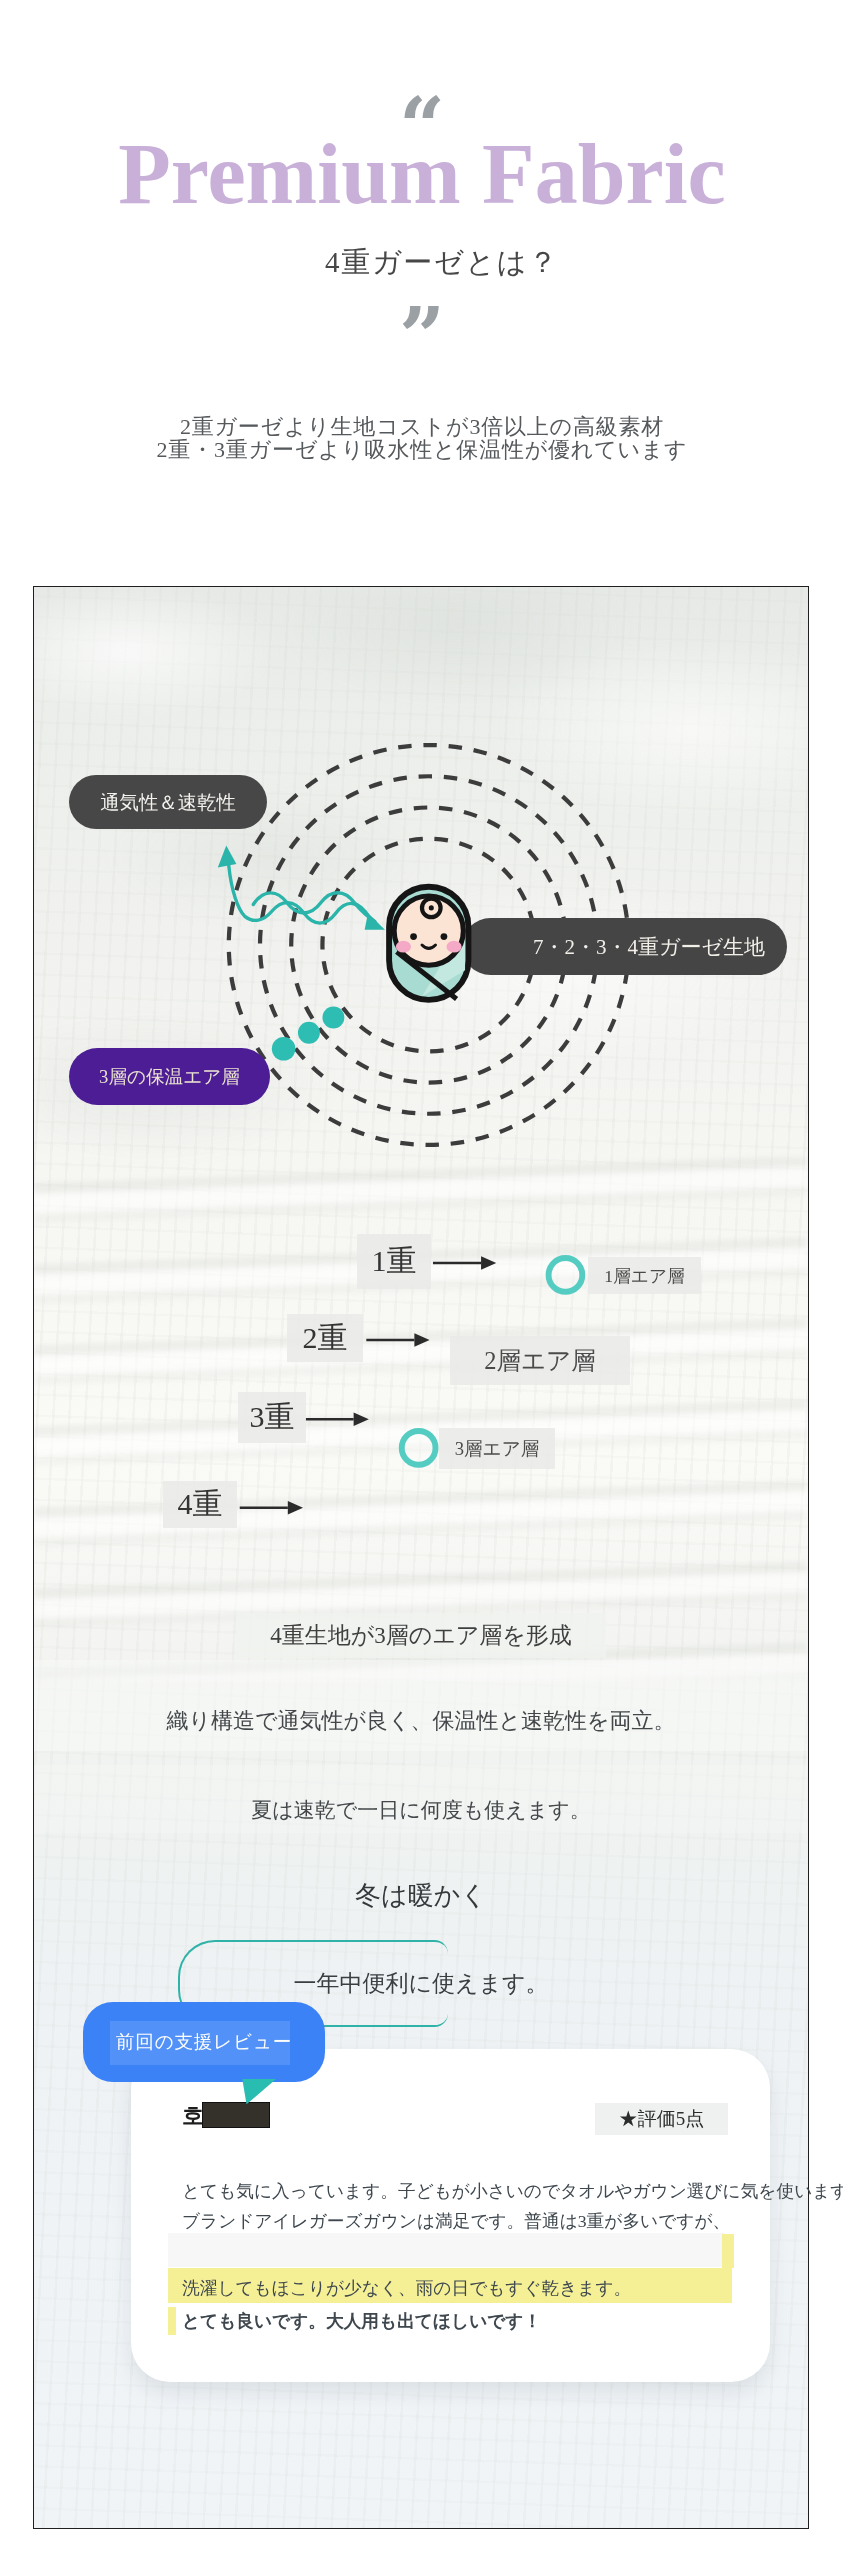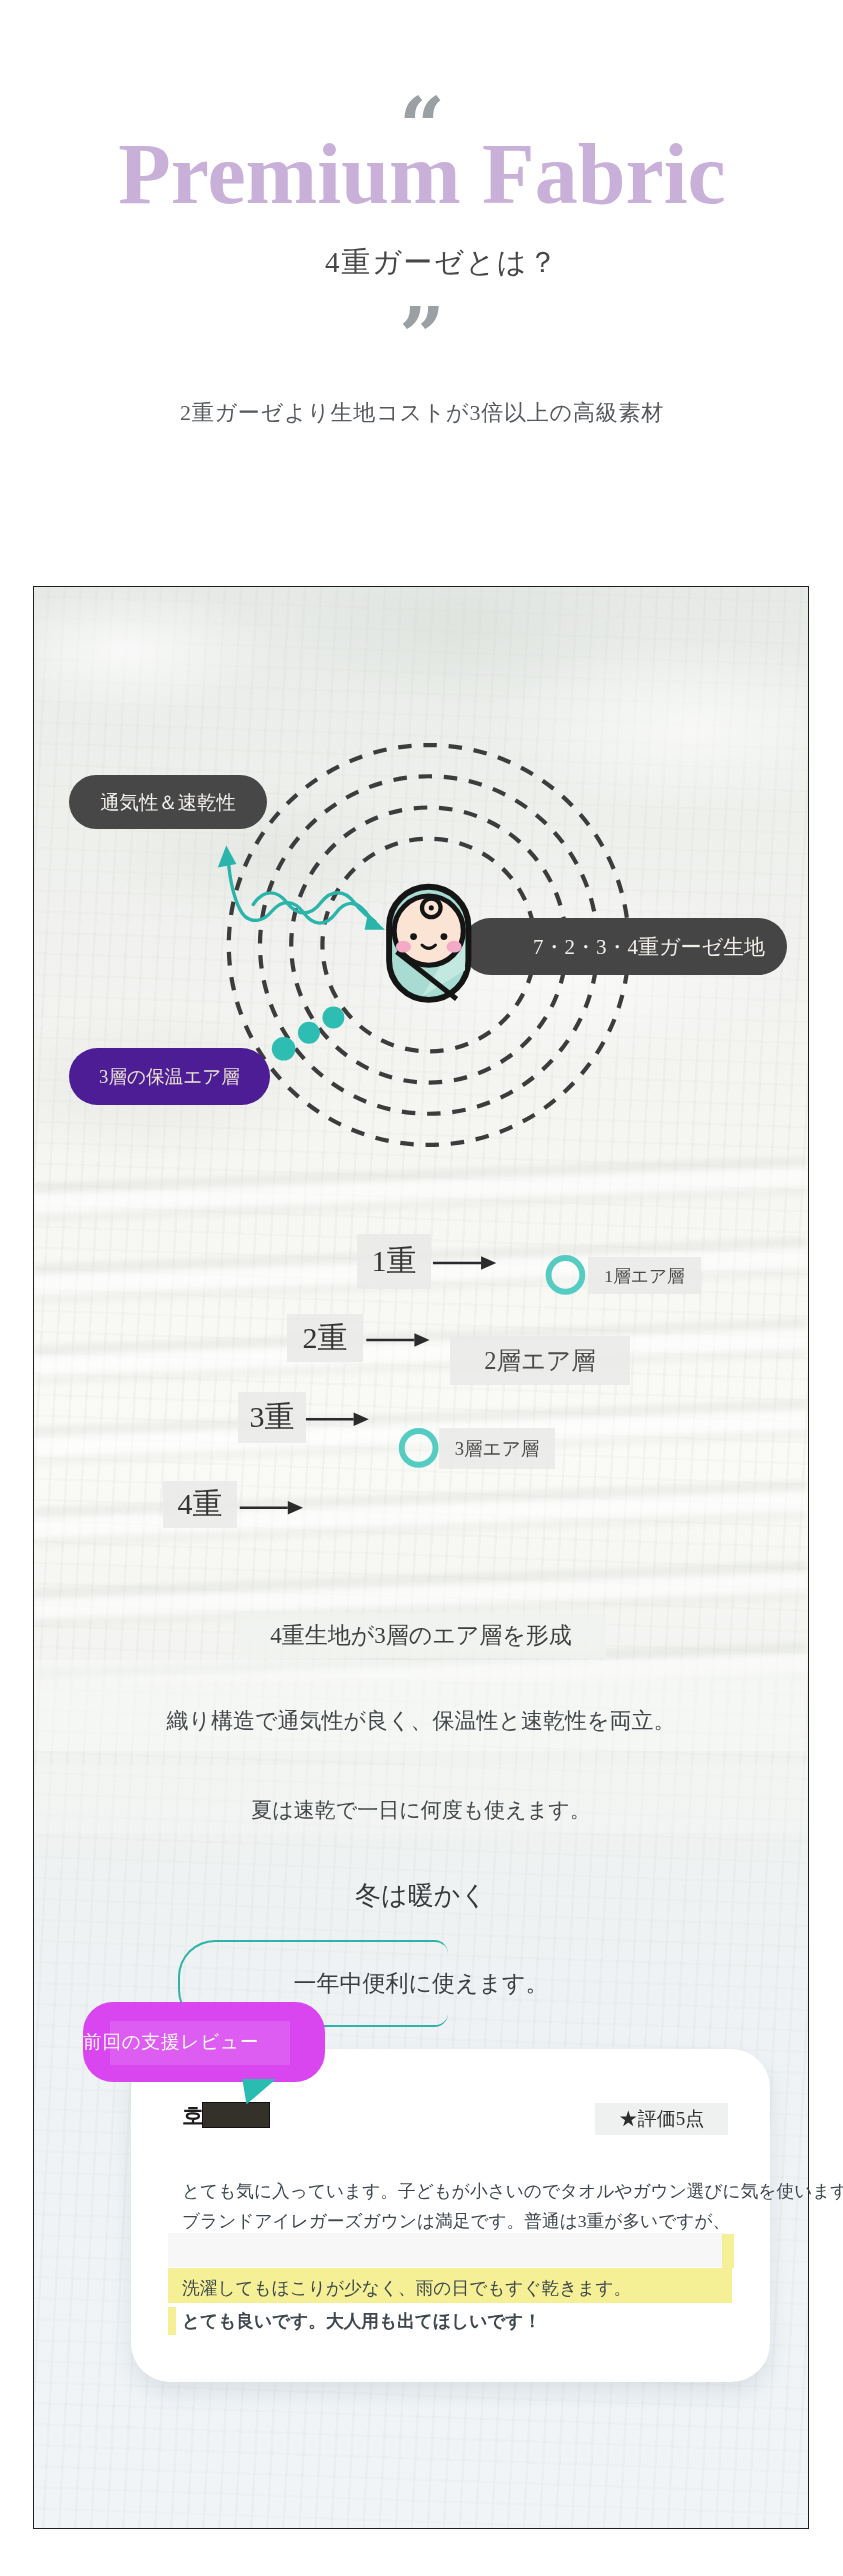--- a/index.html
+++ b/index.html
@@ -43,22 +43,22 @@
   
   .lbox{display:flex;align-items:center;justify-content:center;background:rgba(233,235,232,.88);color:#333;z-index:3;}
   .lnum{font-size:30px;color:#343434;}
   .lann{font-size:17.7px;color:#4a4a4a;}
   
   .feat{left:33px;width:776px;text-align:center;z-index:3;color:#43474a;}
   .t1span{display:inline-block;background:rgba(240,242,239,.8);padding:6.8px 34px;}
   .tealbox{left:178px;top:1940px;width:268px;height:83px;border:2.5px solid #2fb3a8;border-right:none;
     border-radius:37px 13.5px 13.5px 37px;z-index:2;background:transparent;}
   
-  .bubble{left:83px;top:2002px;width:242px;height:80px;border-radius:30px;background:#d946ef;z-index:5;
-    display:flex;align-items:center;justify-content:flex-start;color:#fdfdfb;font-size:18.6px;letter-spacing:0.8px;}
+  .bubble{left:83px;top:2002px;width:242px;height:80px;border-radius:30px;background:#3b82f6;z-index:5;
+    display:flex;align-items:center;justify-content:center;color:#fdfdfb;font-size:18.6px;letter-spacing:0.8px;}
   .bubble-inner{position:absolute;left:27px;top:18.6px;width:180px;height:44px;background:rgba(255,255,255,.12);}
   .rcard{left:131px;top:2049px;width:639px;height:333px;border-radius:39px;background:#ffffff;
     box-shadow:0 10px 20px rgba(140,150,160,.20);z-index:3;}
   .rname{left:182px;top:2101px;font-size:22px;font-weight:bold;color:#1d1d1d;z-index:4;}
   .redact{left:202px;top:2102px;width:68px;height:26px;background:#33312a;border:1.7px solid #111;box-sizing:border-box;z-index:4;}
   .rating{left:595px;top:2103px;width:133px;height:32px;background:rgba(236,238,238,.85);z-index:4;
     display:flex;align-items:center;justify-content:center;font-size:19px;color:#2c2c2c;}
   .rline{left:182px;font-size:17.7px;color:#3e474e;white-space:nowrap;z-index:5;}
   .l3band{left:168px;top:2233px;width:557px;height:34px;background:rgba(242,244,242,.7);z-index:4;}
   .l3bar{left:722px;top:2234px;width:11.8px;height:34px;background:#f5f096;z-index:4;}
@@ -67,21 +67,22 @@
 </style>
 </head>
 <body>
 
 <div class="page">
 
   <div class="abs ctr quote" style="top:87px;">“</div>
   <div class="abs ctr title">Premium Fabric</div>
   <div class="abs ctr subtitle">4重ガーゼとは？</div>
   <div class="abs ctr quote" style="top:297px;">”</div>
-  <div class="abs ctr intro" style="top:398px;text-align:center;">2重ガーゼより生地コストが3倍以上の高級素材</div>
+  <div class="abs ctr intro" style="top:412px;text-align:center;">2重ガーゼより生地コストが3倍以上の高級素材</div>
+  <div class="abs ctr intro" style="top:435px;">2重・3重ガーゼより吸水性と保温性が優れています</div>
 
   <div class="abs card-clip">
     <div class="abs tex-clouds"></div>
     <div class="abs tex-mid"></div>
     <div class="abs band1"></div>
     <div class="abs band2"></div>
   </div>
 
   <svg class="abs svg-under" width="844" height="2576" viewBox="0 0 1000 3053">
     <g fill="none" stroke="#3c3c3c" stroke-width="5" stroke-dasharray="16 14">

